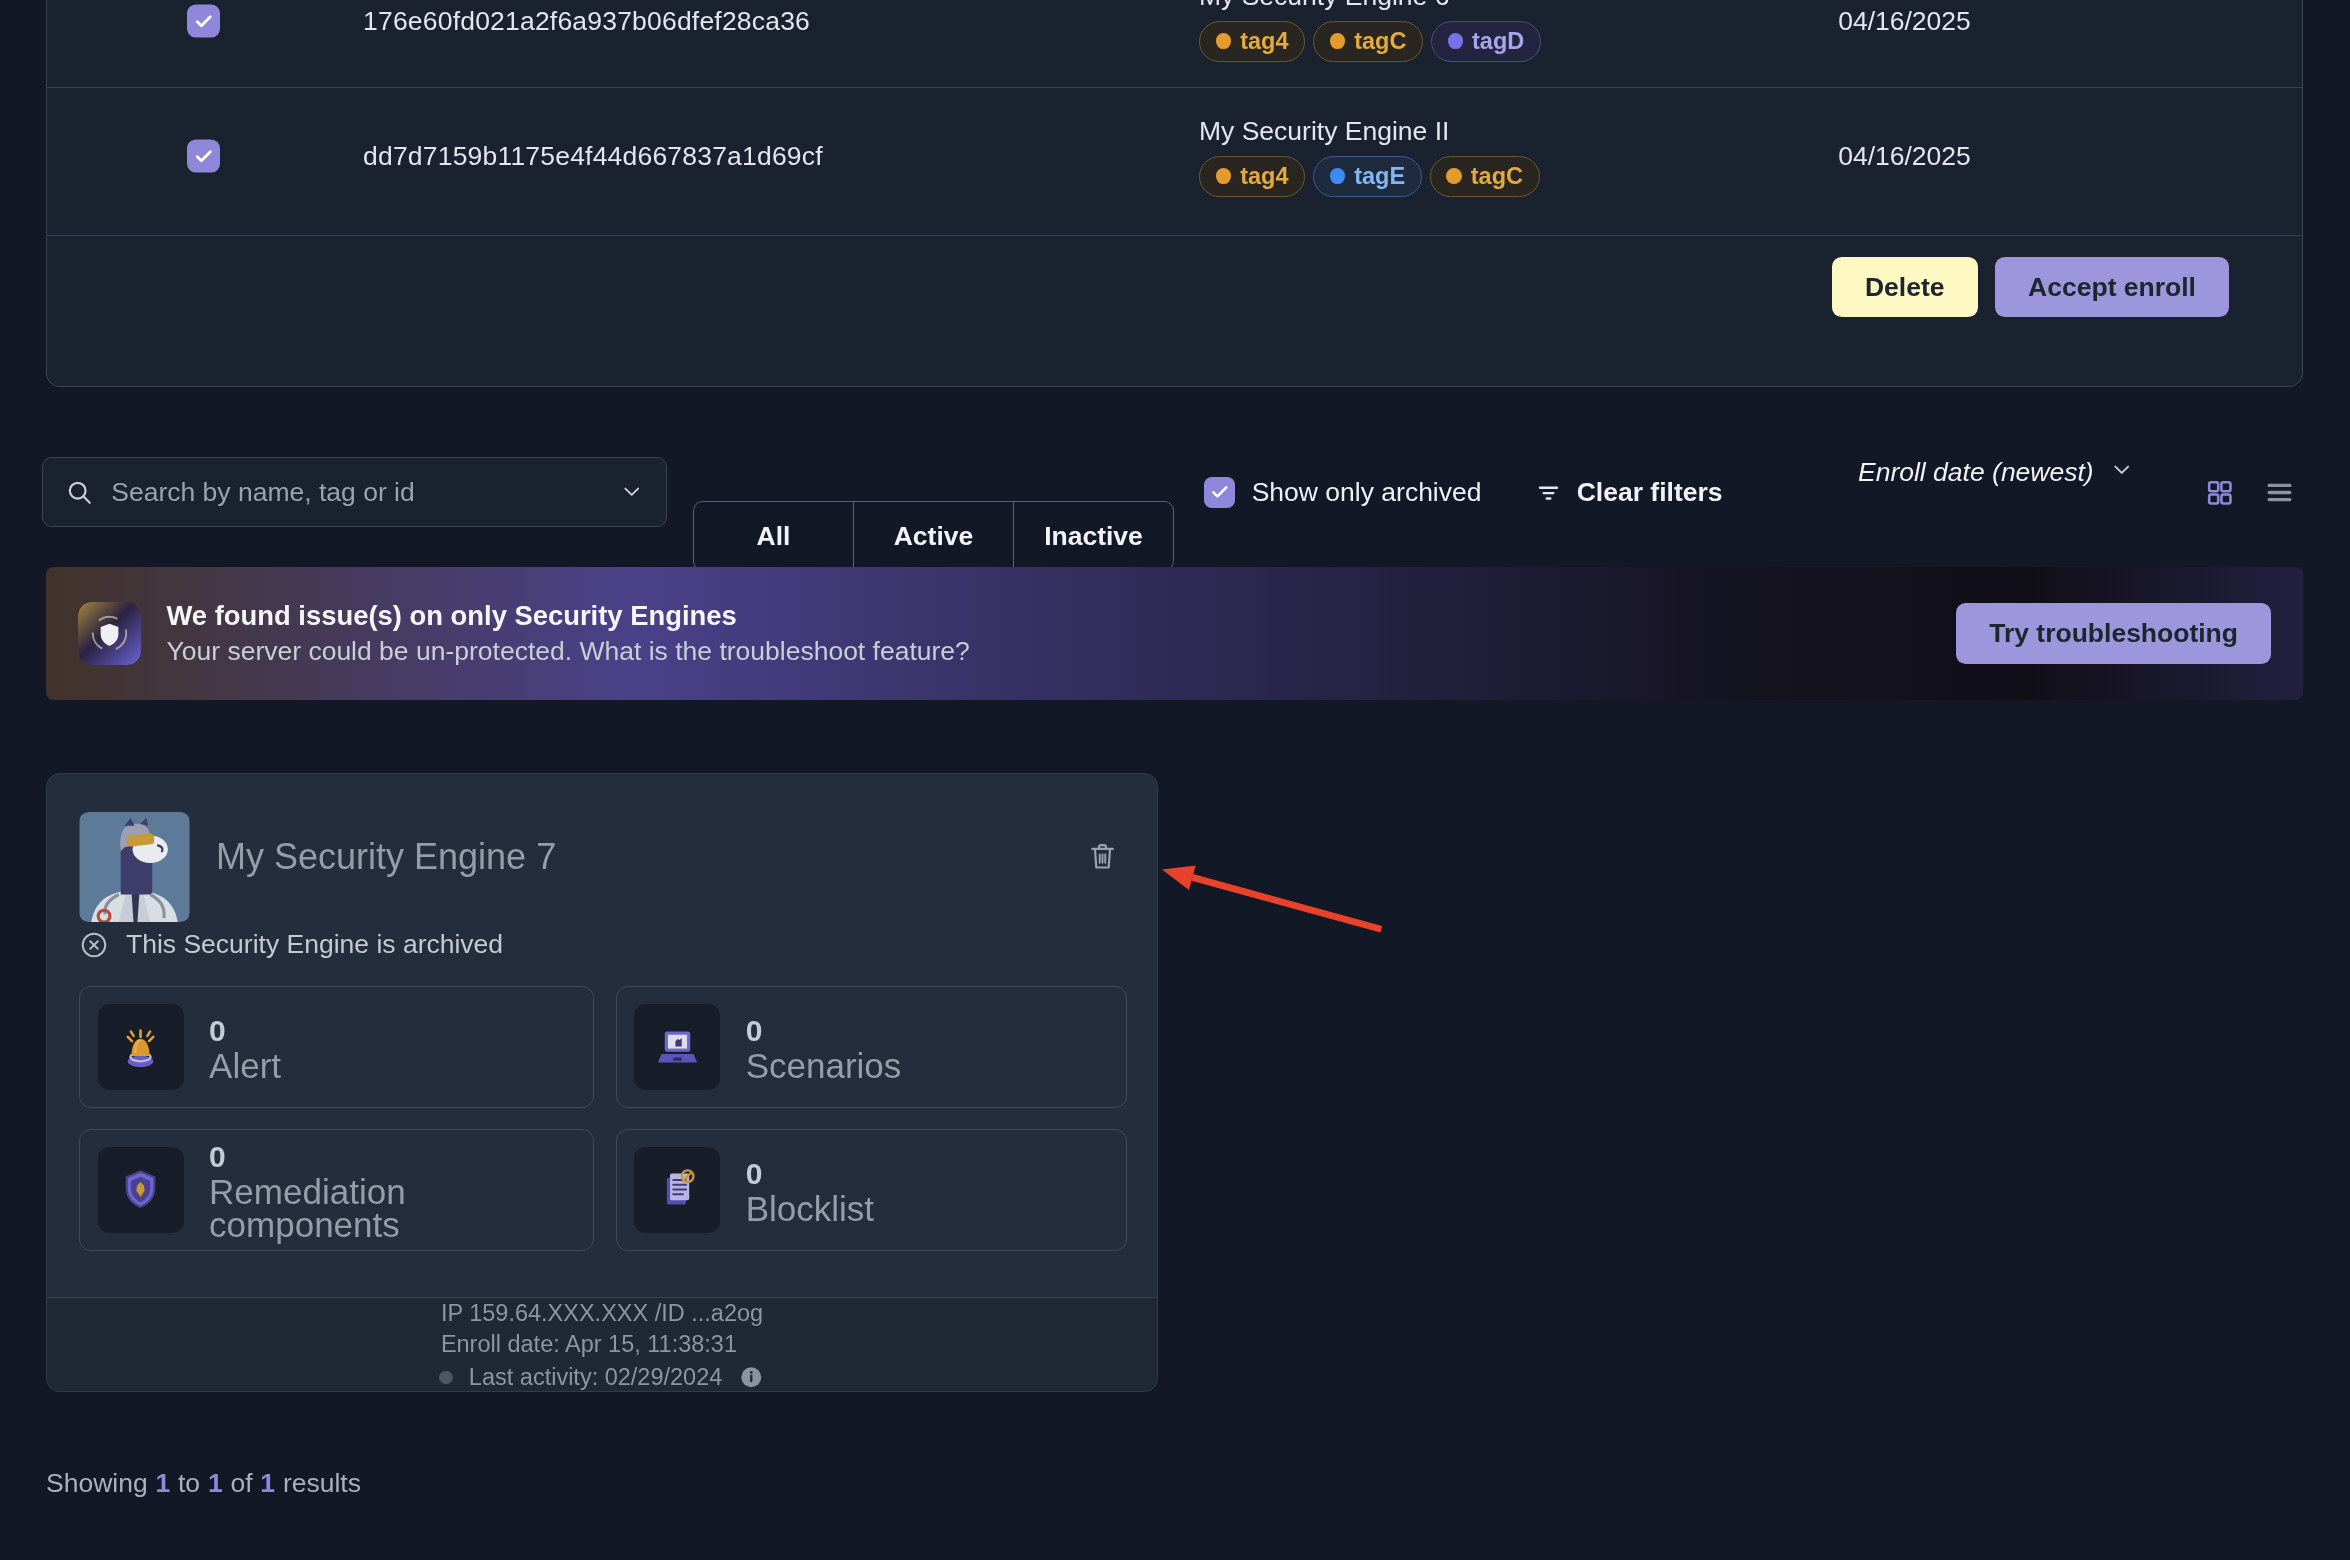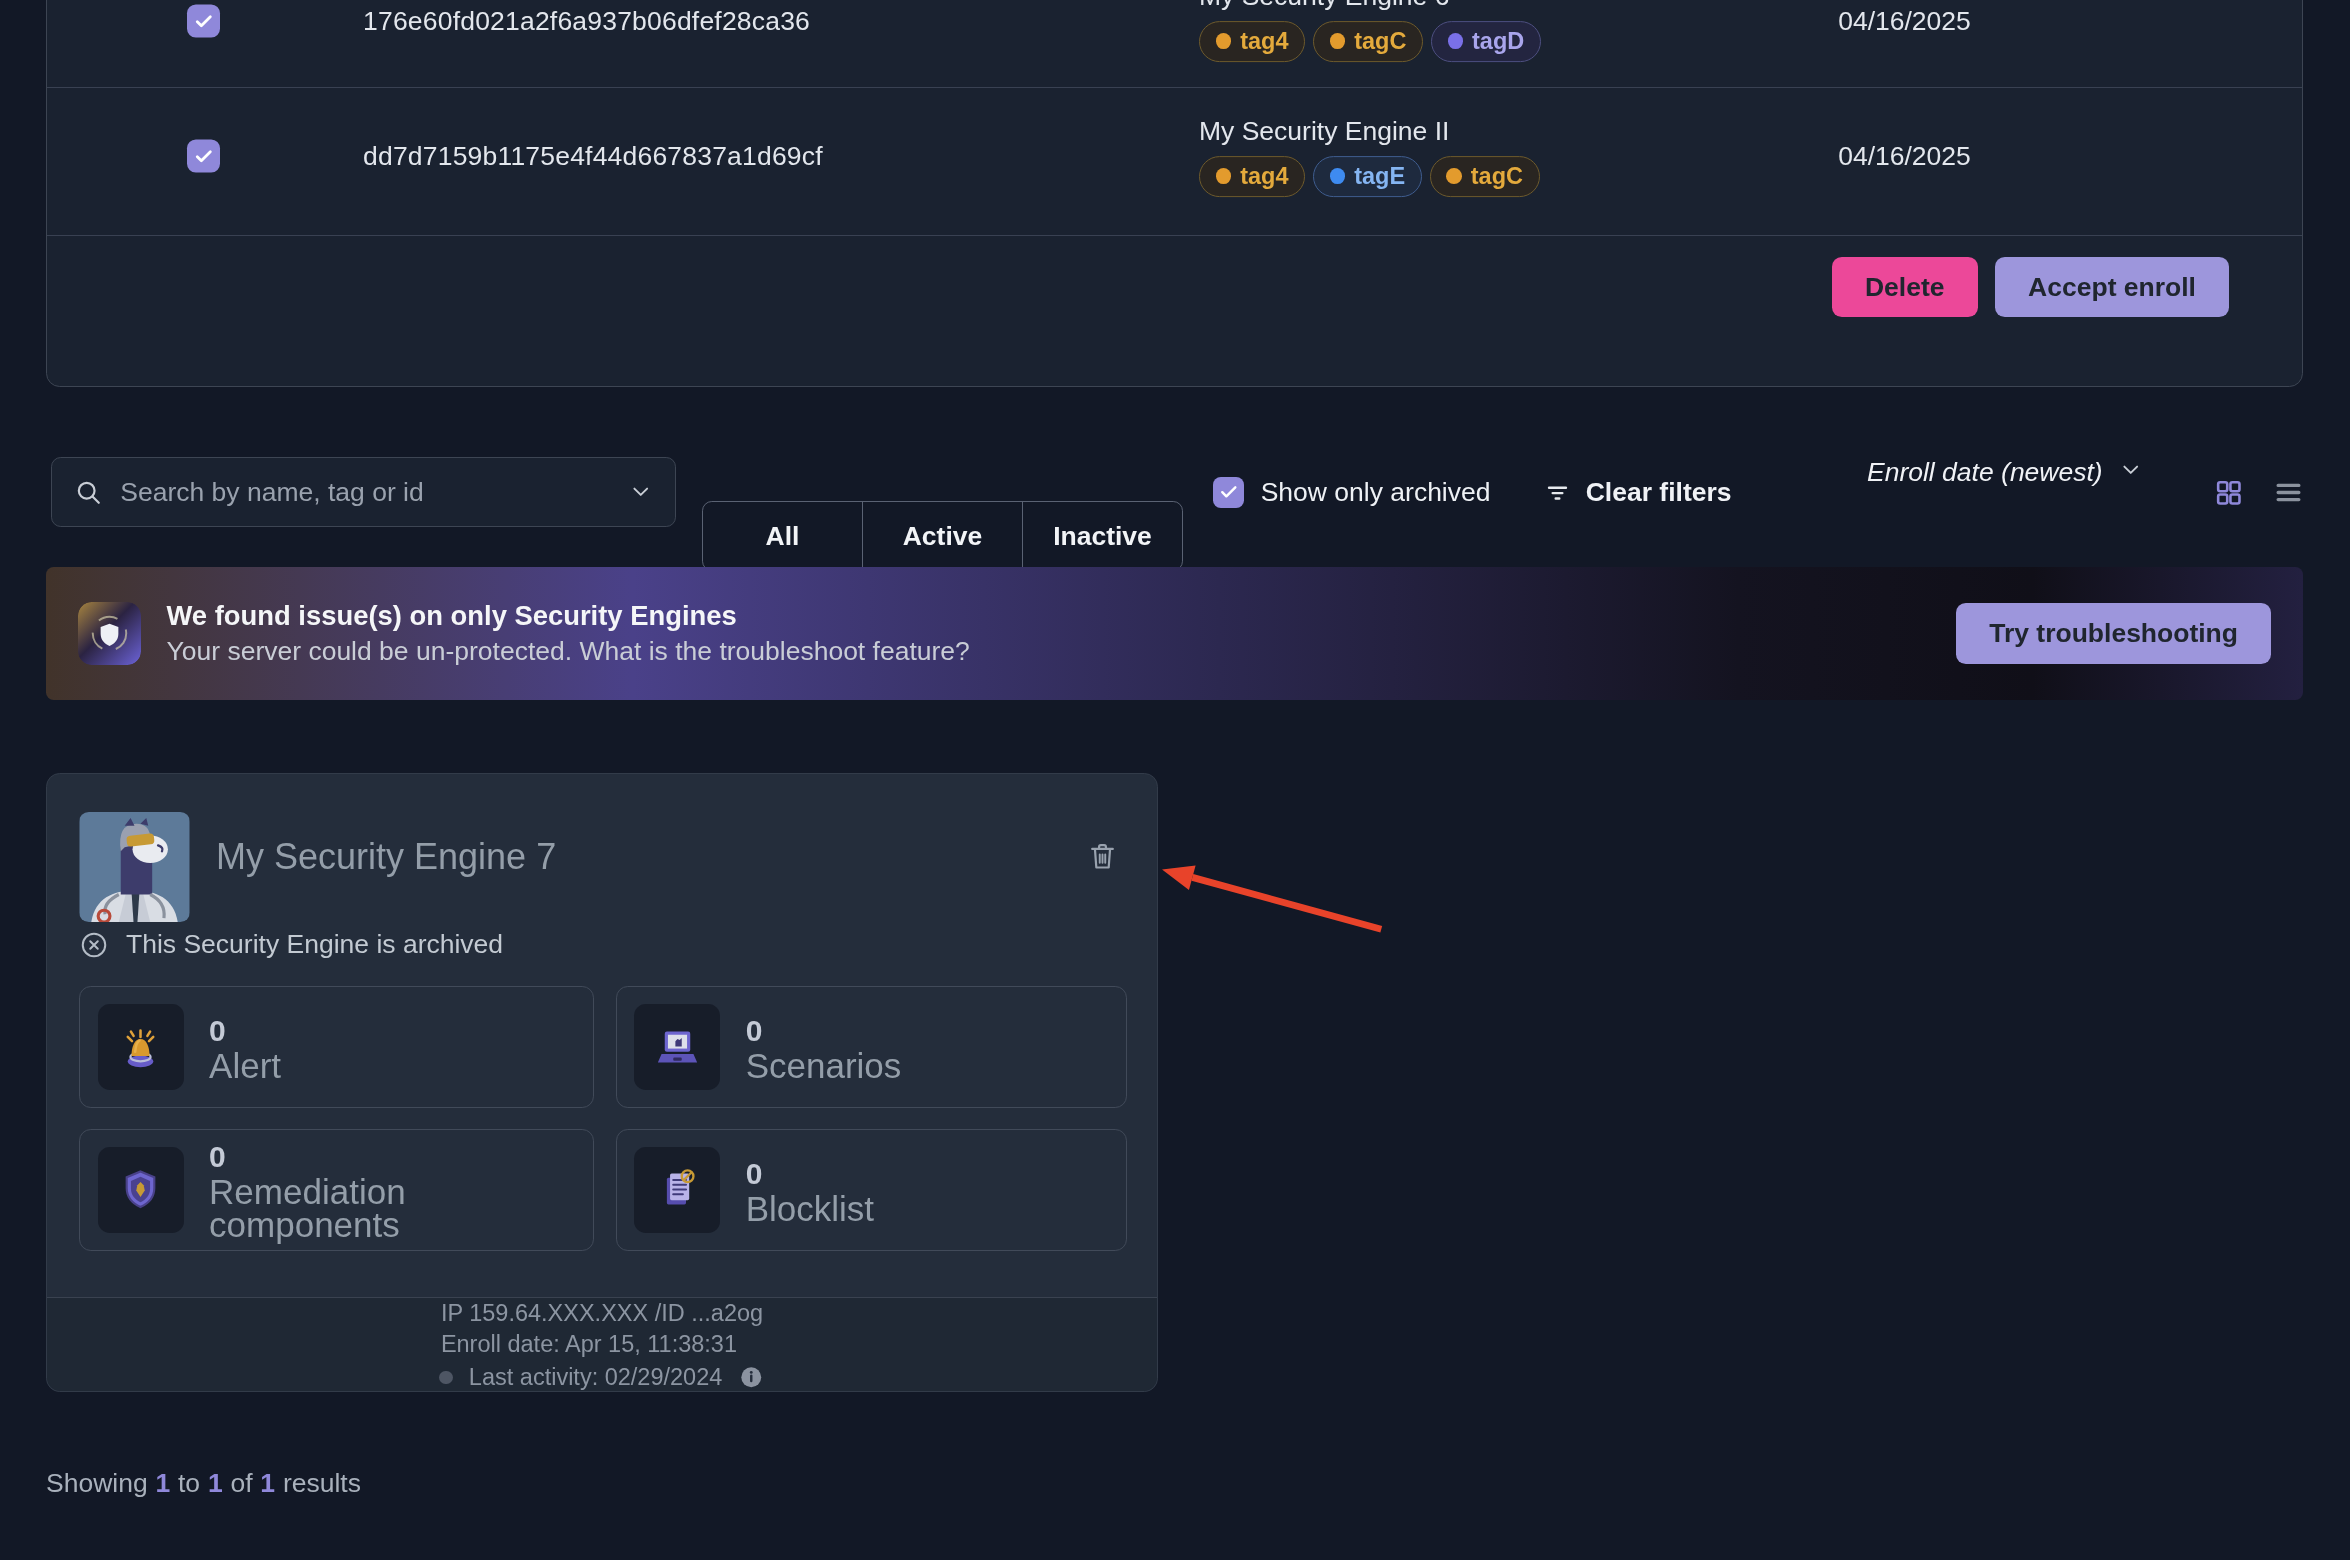--- a/index.html
+++ b/index.html
@@ -43,25 +43,25 @@
   .tag[data-color="purple"] .dot { background:#7a70e8; }
   .tag[data-color="blue"]   { background:#1e2a3e; border-color:#3f5d8f; color:#85b5f2; }
   .tag[data-color="blue"] .dot { background:#3e8bf0; }
   .date-cell { left:1730px; width:255px; text-align:center; font-size:26.5px; color:#e3e7ed; }
   .actions { position:absolute; top:325px; right:73px; display:flex; gap:17.6px; }
   .btn {
     border:none; border-radius:9.8px; height:60px; padding:0 33px;
     font-size:26.5px; font-weight:bold; color:#20262f; cursor:pointer;
     font-family:inherit;
   }
-  .btn-danger { background:#ec4899; }
+  .btn-danger { background:#fef9c3; }
   .btn-primary { background:#9d96dc; }
 
   
-  .filter-bar { position:absolute; left:51px; right:47px; top:457px; height:70px; }
+  .filter-bar { position:absolute; left:42px; right:47px; top:457px; height:70px; }
   .search-box {
     position:absolute; left:0; top:0; width:625px; height:70px;
     background:#1a2230; border:1px solid #3d4553; border-radius:9.8px;
     display:flex; align-items:center; padding:0 21.6px; gap:15.7px; cursor:text;
   }
   .search-box input {
     flex:1; background:transparent; border:none; outline:none;
     font-size:26.5px; color:#e3e7ed; font-family:inherit;
   }
   .search-box input::placeholder { color:#9aa2ae; }

